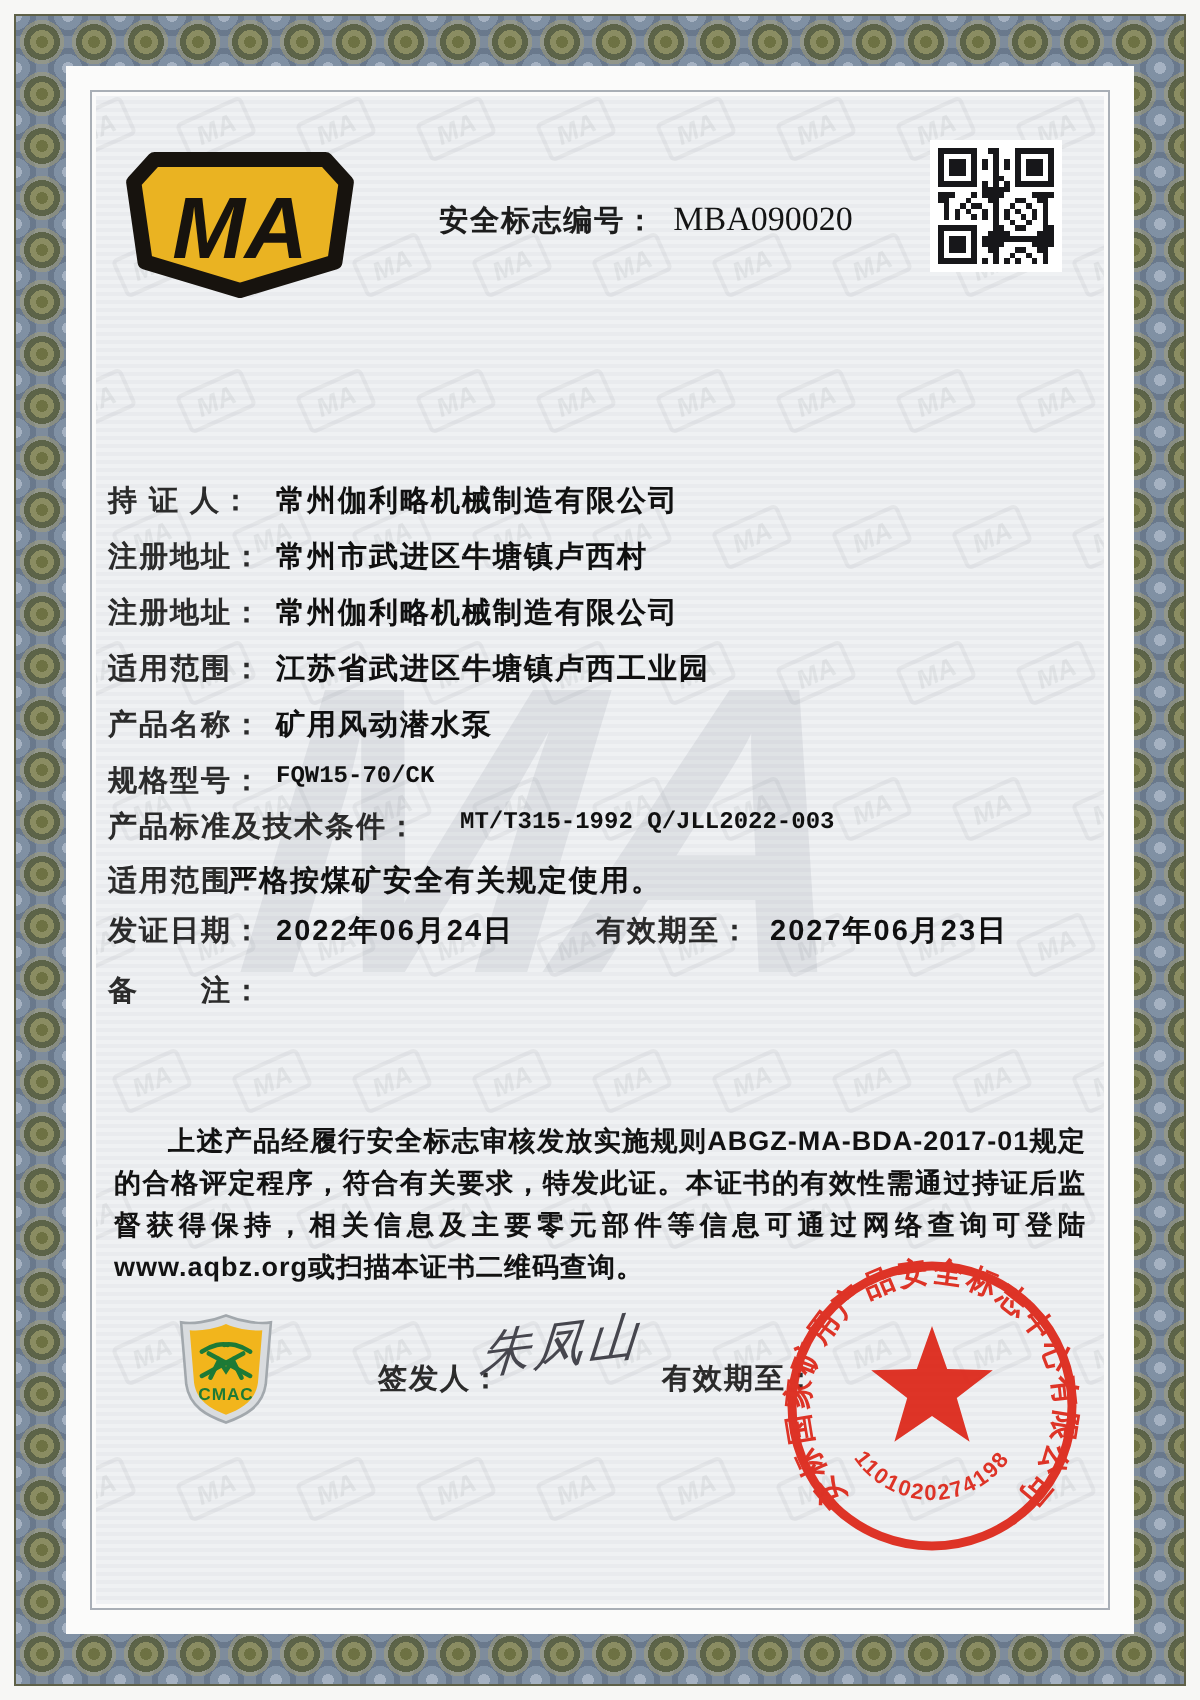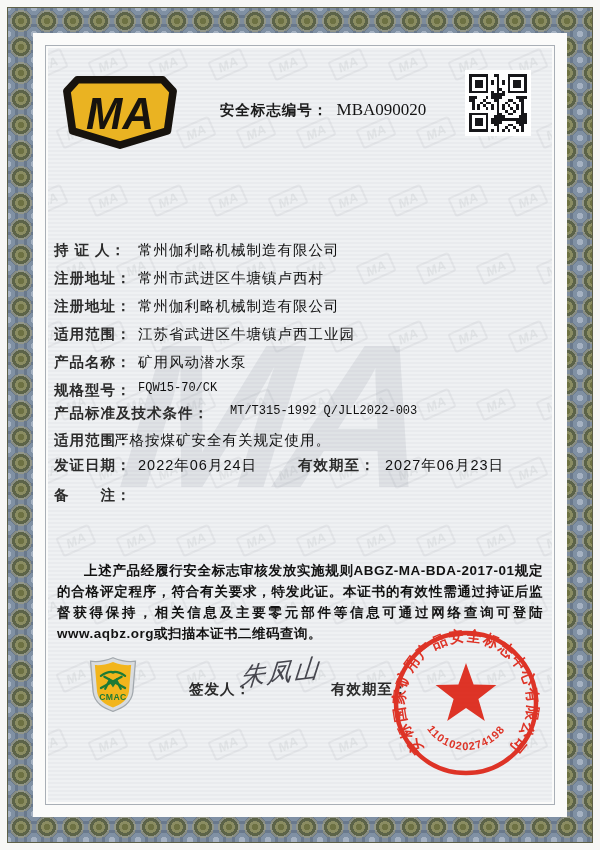--- a/index.html
+++ b/index.html
@@ -34,21 +34,21 @@
   .certno .lbl { font-size:14.5px; font-weight:bold; color:#1c1c1c; letter-spacing:1px;font-family:Liberation Mono, monospace; }
   .certno .val { font-size:17px; font-family:"Liberation Serif","DejaVu Serif",serif; color:#141414; margin-left:4px; }
   .qr { position:absolute; left:417px; top:22px; width:66px; height:66px; }
 
   .title { position:absolute; left:0; top:116px; width:100%; text-align:center;
     font-size:33px; font-weight:800; letter-spacing:5px; color:#0b0b0b; }
 
   
   .row { position:absolute; left:6px; white-space:nowrap; }
   .row .lbl { font-size:14.5px; font-weight:600; color:#2b2b2b; letter-spacing:1px; }
-  .row .val { position:absolute; font-size:14.5px; font-weight:normal; color:#101010; letter-spacing:1px; }
+  .row .val { position:absolute; font-size:14.5px; font-weight:bold; color:#101010; letter-spacing:1px; }
   .val.mono { font-family:"Liberation Mono","DejaVu Sans Mono",monospace; letter-spacing:0; font-size:12px; }
 
   .statement { position:absolute; left:9px; top:512px; width:486px; font-size:13.5px; font-weight:bold;
     color:#121212; line-height:1.56; text-align:justify; text-indent:2em; letter-spacing:.5px; }
 
   
   .cmac { position:absolute; left:39px; top:608px; width:52px; height:57px; }
   .signer { position:absolute; left:141px; top:632px; font-size:14.5px; font-weight:600; color:#2b2b2b; letter-spacing:1px; }
   .signature { position:absolute; left:192px; top:608px; font-size:25px; color:#46464e;
     font-family:"Liberation Serif","DejaVu Serif",serif; font-style:italic;

